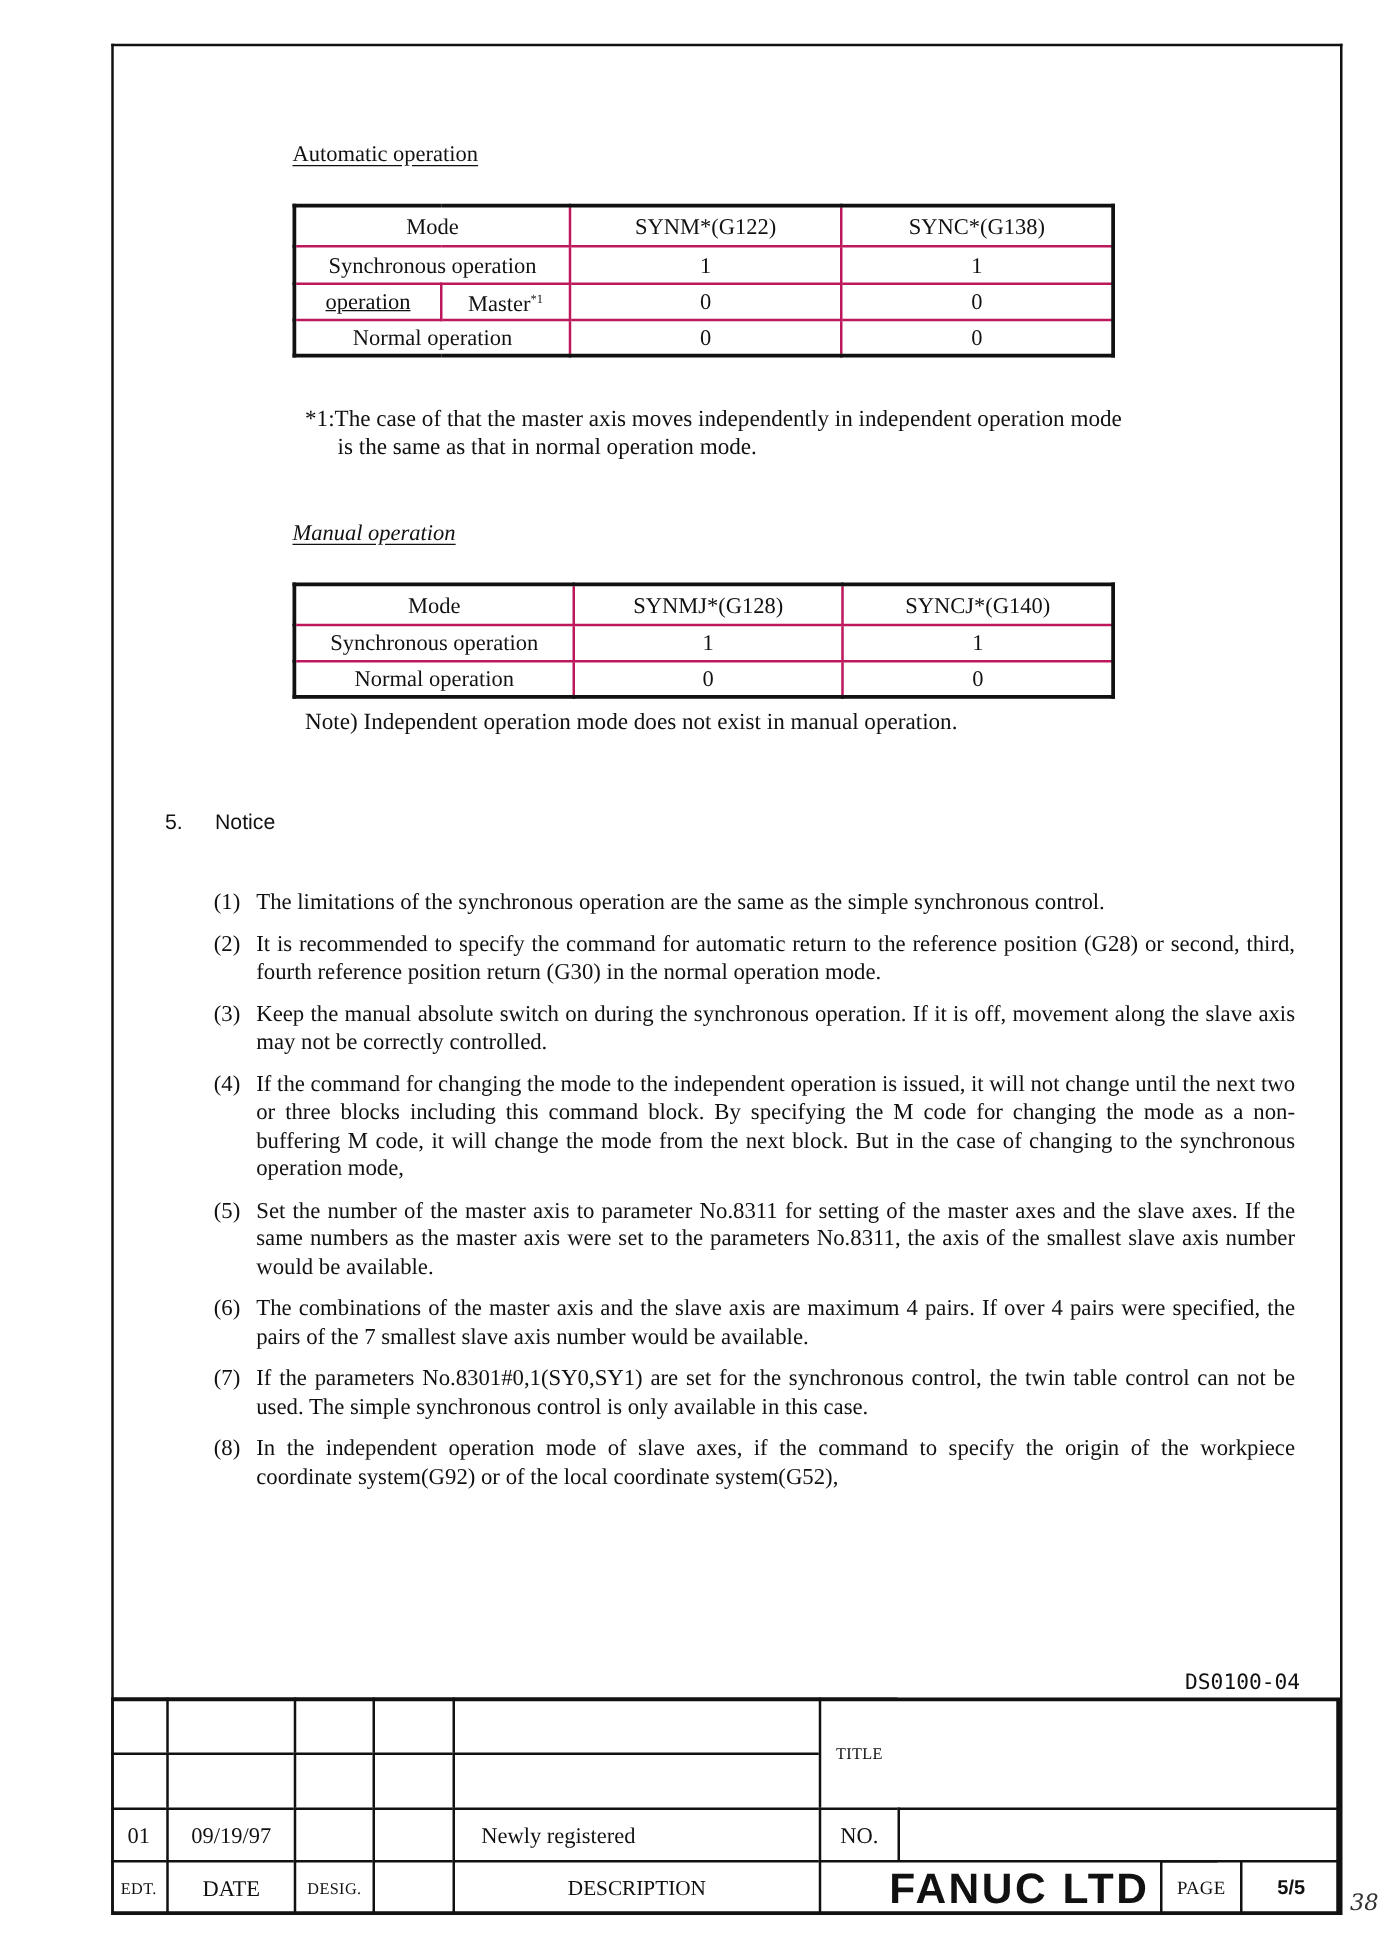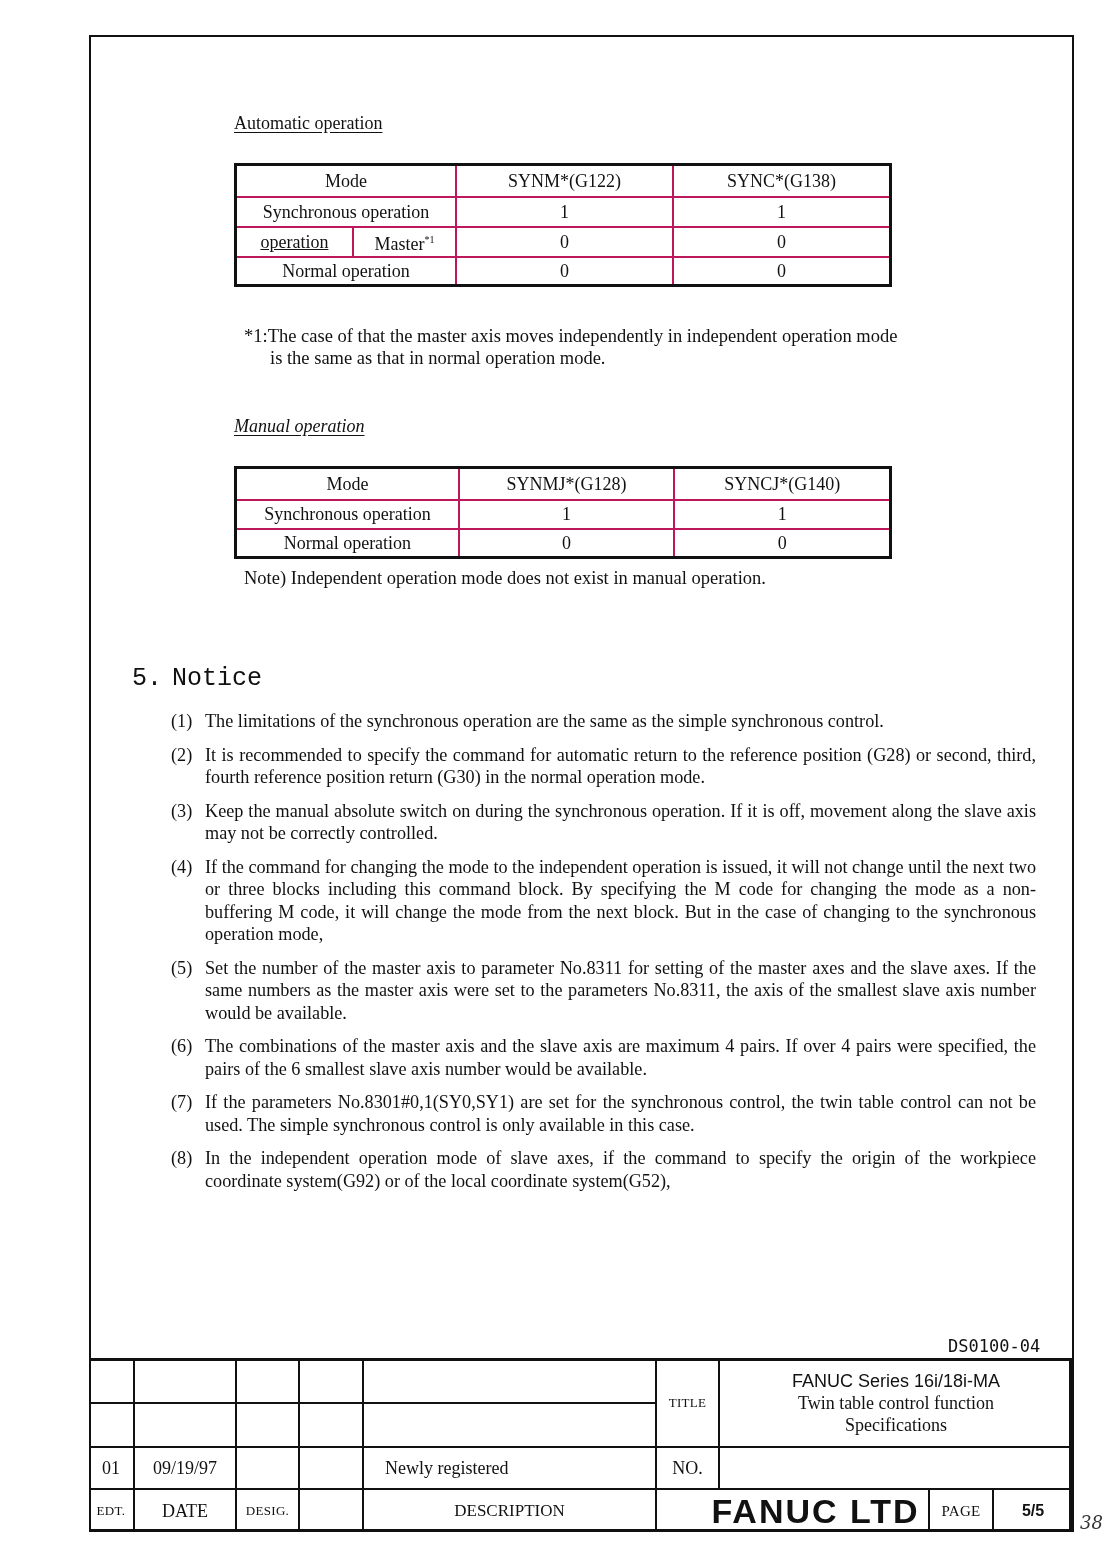--- a/index.html
+++ b/index.html
@@ -19,22 +19,22 @@
       position: absolute; border-collapse: collapse; font-size: 18px;
       border: 3px solid #111;
     }
     table.spec td {
       border: 2px solid #be185d; text-align: center; padding: 0; line-height: 24px;
     }
     .note {
       position: absolute; font-size: 18.5px; line-height: 22px;
     }
     .heading {
-      position: absolute; left: 132px; top: 664px;
-      font-family: Liberation Mono, monospace; font-size: 25px;
+      position: absolute; left: 132px; top: 648px;
+      font-family: Liberation Sans, sans-serif; font-size: 17px;
     }
     .heading .num { display: inline-block; width: 40px; }
     .notice-list { position: absolute; left: 171px; top: 710px; width: 865px; }
     .notice-item { display: flex; font-size: 18.2px; line-height: 22.5px; margin-bottom: 11px; }
     .notice-item .idx { width: 34px; flex: none; }
     .notice-item .txt { flex: 1; text-align: justify; }
     .docno {
       position: absolute; left: 948px; top: 1336px; font-family: "DejaVu Sans Mono", monospace;
       font-size: 17px;
     }
@@ -128,21 +128,21 @@
   <div class="notice-item">
       <span class="idx">(4)</span>
       <span class="txt">If the command for changing the mode to the independent operation is issued, it will not change until the next two or three blocks including this command block. By specifying the M code for changing the mode as a non-buffering M code, it will change the mode from the next block. But in the case of changing to the synchronous operation mode,</span>
     </div>
   <div class="notice-item">
       <span class="idx">(5)</span>
       <span class="txt">Set the number of the master axis to parameter No.8311 for setting of the master axes and the slave axes. If the same numbers as the master axis were set to the parameters No.8311, the axis of the smallest slave axis number would be available.</span>
     </div>
   <div class="notice-item">
       <span class="idx">(6)</span>
-      <span class="txt">The combinations of the master axis and the slave axis are maximum 4 pairs. If over 4 pairs were specified, the pairs of the 6 smallest slave axis number would be available.</span>
+      <span class="txt">The combinations of the master axis and the slave axis are maximum 4 pairs. If over 4 pairs were specified, the pairs of the 7 smallest slave axis number would be available.</span>
     </div>
   <div class="notice-item">
       <span class="idx">(7)</span>
       <span class="txt">If the parameters No.8301#0,1(SY0,SY1) are set for the synchronous control, the twin table control can not be used. The simple synchronous control is only available in this case.</span>
     </div>
   <div class="notice-item">
       <span class="idx">(8)</span>
       <span class="txt">In the independent operation mode of slave axes, if the command to specify the origin of the workpiece coordinate system(G92) or of the local coordinate system(G52),</span>
     </div>
 </div>
@@ -169,25 +169,20 @@
   <div class="cell" style="left:209px; top:88px; width:64px; height:42px;"></div>
   <div class="cell" style="left:273px; top:88px; width:293px; height:42px; justify-content:flex-start; padding-left:21px; font-size:18px;">Newly registered</div>
 
   <div class="cell small-caps" style="left:0; top:130px; width:44px; height:44px; border-left:none;">EDT.</div>
   <div class="cell" style="left:44px; top:130px; width:102px; height:44px; font-size:18px;">DATE</div>
   <div class="cell small-caps" style="left:146px; top:130px; width:63px; height:44px;">DESIG.</div>
   <div class="cell" style="left:209px; top:130px; width:64px; height:44px;"></div>
   <div class="cell" style="left:273px; top:130px; width:293px; height:44px; font-size:17px;">DESCRIPTION</div>
 
   <div class="cell small-caps" style="left:566px; top:0; width:63px; height:88px;">TITLE</div>
-  <div class="cell" style="left:629px; top:0; width:354px; height:88px; flex-direction:column; line-height:22px;">
-    <span class="fanuc-title">FANUC Series 16i/18i-MA</span>
-    <span style="font-size:18px;">Twin table control function</span>
-    <span style="font-size:18px;">Specifications</span>
-  </div>
 
   <div class="cell" style="left:566px; top:88px; width:63px; height:42px; font-size:18px;">NO.</div>
   <div class="cell" style="left:629px; top:88px; width:354px; height:42px;"></div>
 
   <div class="cell fanuc-ltd" style="left:566px; top:130px; width:319px; height:44px;">FANUC LTD</div>
   <div class="cell small-caps" style="left:839px; top:130px; width:64px; height:44px; font-size:15px;">PAGE</div>
   <div class="cell page-num" style="left:903px; top:130px; width:80px; height:44px;">5/5</div>
 </div>
 <div class="tb-outer"></div>
 

